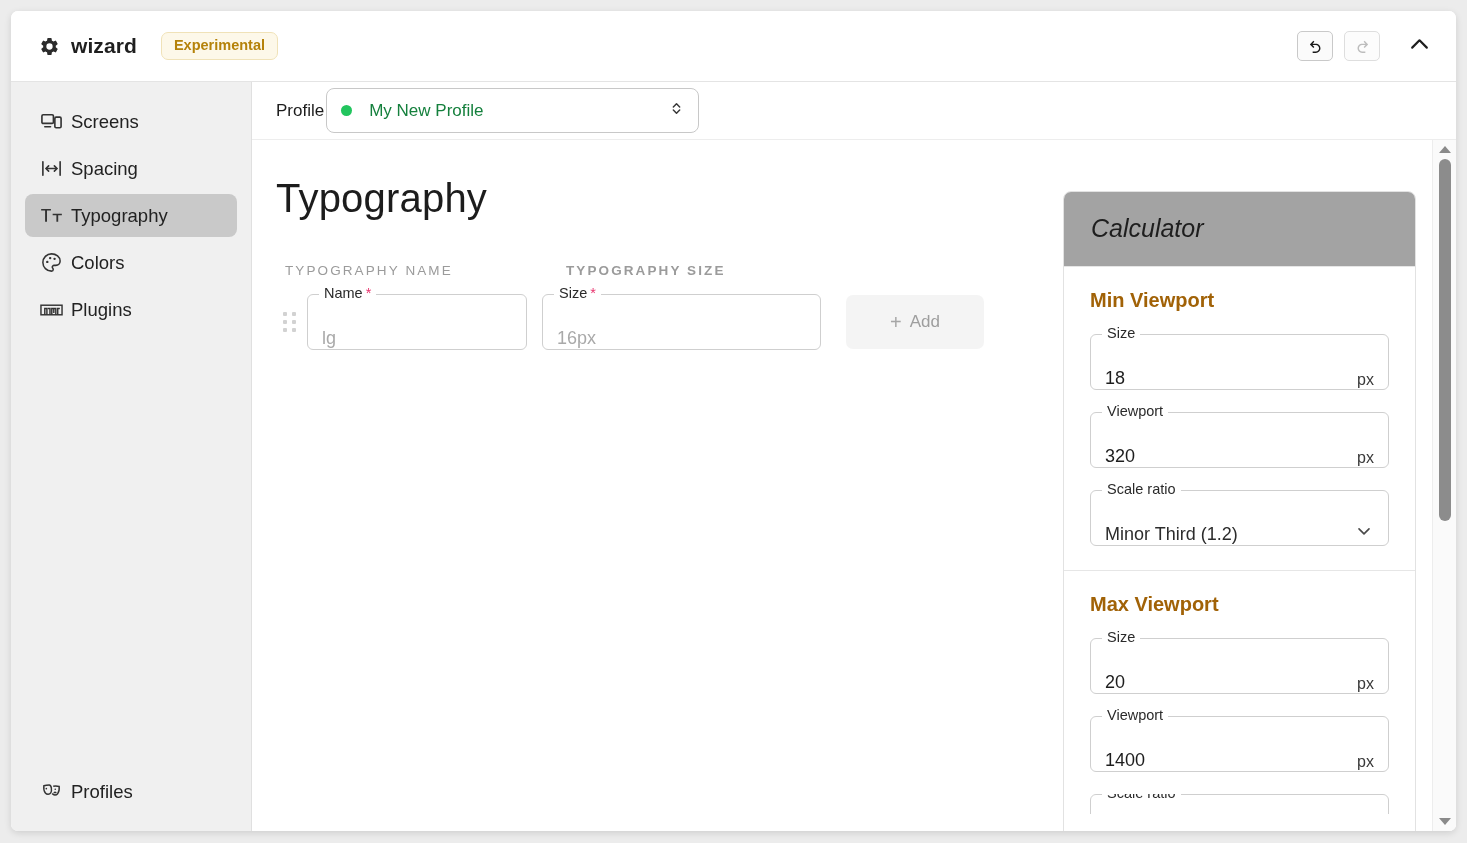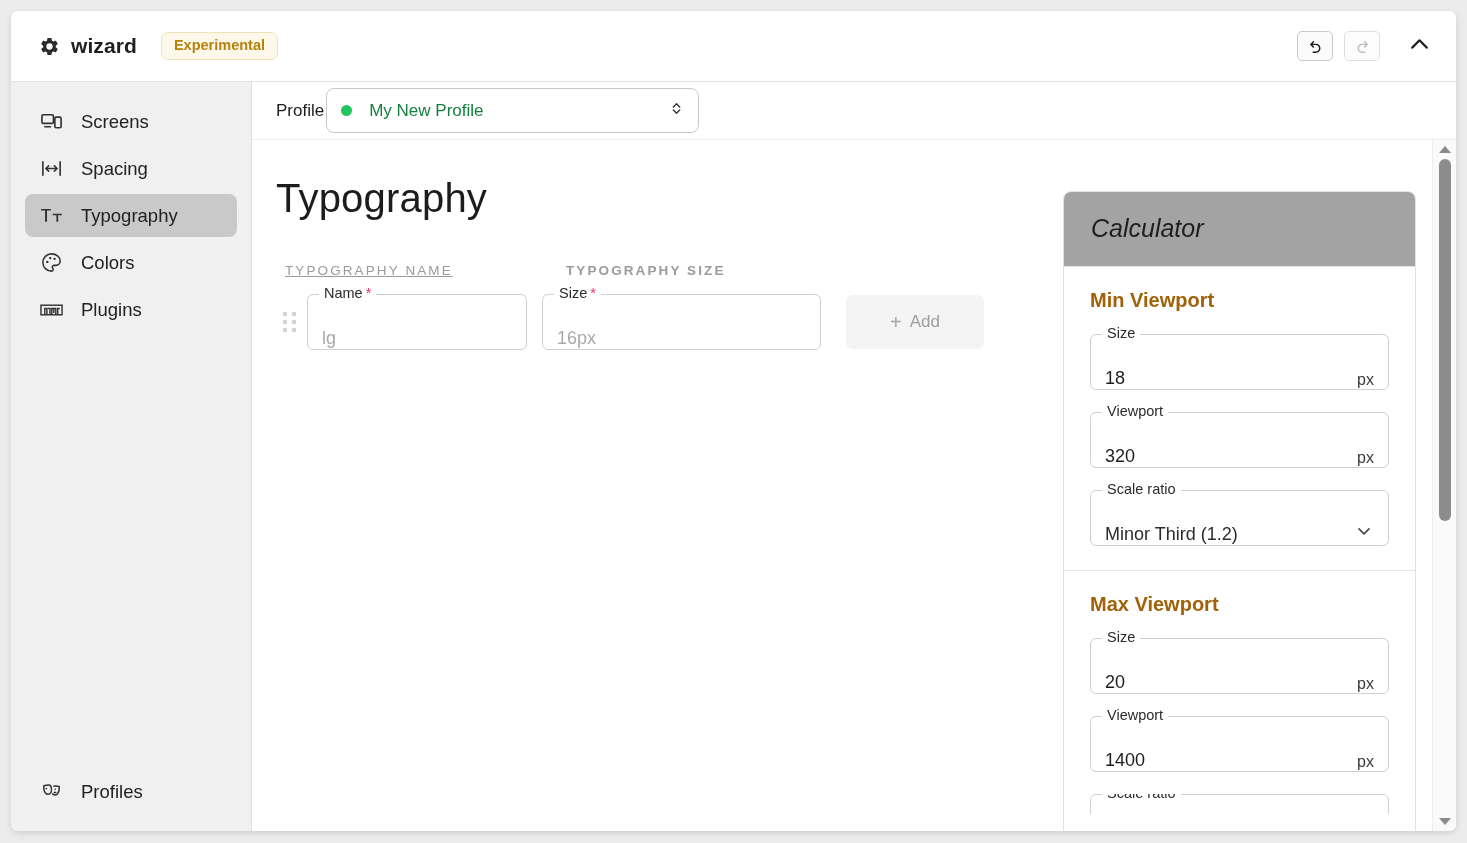--- a/index.html
+++ b/index.html
@@ -88,21 +88,21 @@
     background: #f0f0f0;
     border-right: 1px solid #e0e0e0;
     display: flex;
     flex-direction: column;
     padding: 18px 14px 18px 14px;
   }
   .nav-list { display: flex; flex-direction: column; gap: 4px; }
   .nav-item {
     display: flex;
     align-items: center;
-    gap: 17px;
+    gap: 7px;
     height: 43px;
     padding: 0 14px;
     border-radius: 8px;
     cursor: pointer;
     color: #222222;
     font-size: 18.5px;
     user-select: none;
   }
   .nav-item.active { background: #c9c9c9; }
   .nav-icon {
@@ -189,21 +189,21 @@
     align-items: center;
     margin-bottom: 16px;
     padding-left: 9px;
   }
   .col-head {
     font-size: 13.5px;
     letter-spacing: 2.1px;
     color: #9b9b9b;
     text-transform: uppercase;
   }
-  .ch-name { width: 281px; flex: 0 0 281px; text-decoration: underline; }
+  .ch-name { width: 281px; flex: 0 0 281px; }
   .ch-size { width: 270px; flex: 0 0 270px; font-weight: bold; }
 
   .row-entry { display: flex; align-items: center; }
   .drag-handle {
     width: 26px; flex: 0 0 26px;
     display: flex; align-items: center; justify-content: center;
     cursor: grab;
   }
   .dots-grid {
     display: grid;

